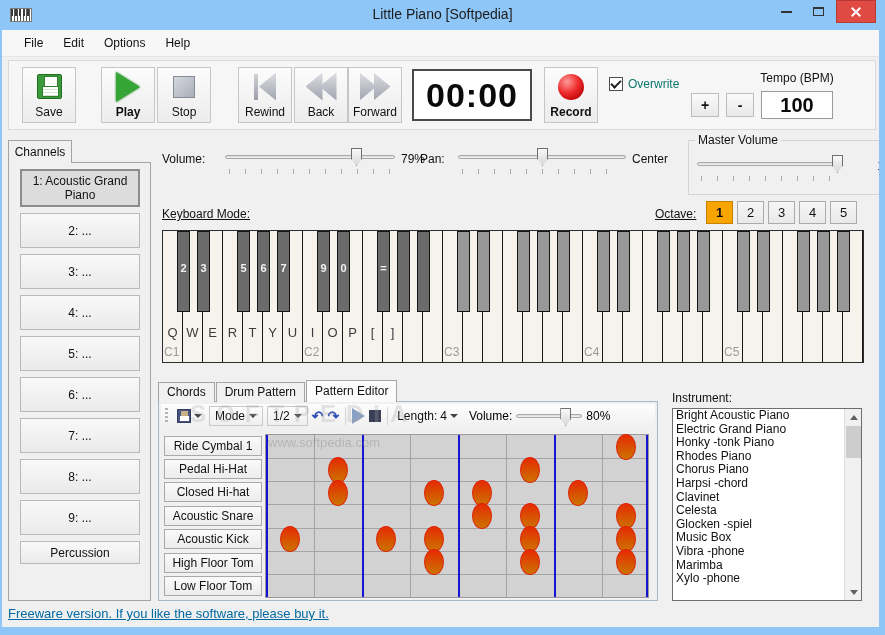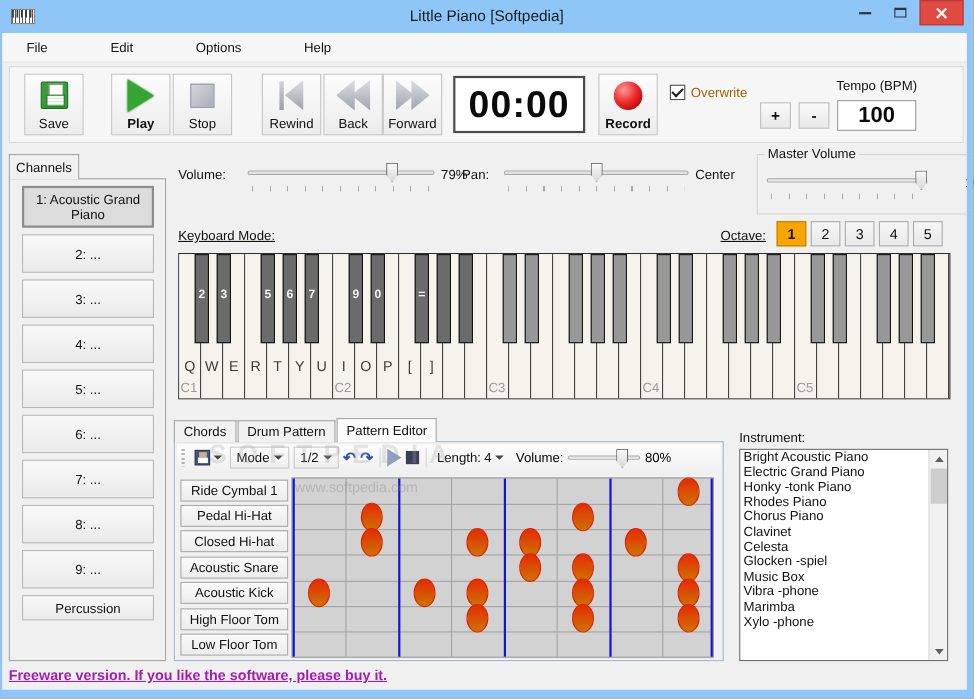--- a/index.html
+++ b/index.html
@@ -21,21 +21,21 @@
   .btn-min .glyph { width:11px; height:2px; background:#333; }
   .btn-max { left:804px; width:28px; }
   .btn-max .glyph { width:11px; height:9px; border:1px solid #333; border-top-width:2px; }
   .btn-close { left:836px; width:40px; background:#df4a43; border:1px solid #b83a34; }
   .btn-close .glyph { position:relative; width:12px; height:12px; }
   .btn-close .glyph::before, .btn-close .glyph::after { content:""; position:absolute; left:5px; top:0; width:2px; height:12px; background:#fff; }
   .btn-close .glyph::before { transform:rotate(45deg); }
   .btn-close .glyph::after { transform:rotate(-45deg); }
 
   
-  .menubar { position:absolute; left:2px; top:30px; width:881px; height:27px; background:#f7f7f7; border-bottom:1px solid #e6e6e6; display:flex; align-items:center; padding-left:12px; z-index:30;gap:37px; }
+  .menubar { position:absolute; left:2px; top:30px; width:881px; height:27px; background:#f7f7f7; border-bottom:1px solid #e6e6e6; display:flex; align-items:center; padding-left:12px; z-index:30; }
   .menu-item { padding:4px 10px; font-size:12px; color:#111; }
 
   
   .transport { position:absolute; left:8px; top:60px; width:868px; height:70px; background:#f6f6f6; border:1px solid #dadada; }
   .tbtn { position:absolute; width:54px; height:56px; top:6px; background:linear-gradient(#fcfcfc,#ececec); border:1px solid #c6c6c6; display:flex; flex-direction:column; align-items:center; justify-content:flex-end; padding-bottom:3px; }
   .tbtn .lbl { font-size:12px; color:#111; }
   .tbtn .bold { font-weight:bold; }
   .tbtn .ic { flex:1; display:flex; align-items:center; justify-content:center; gap:1px; }
   .ic-floppy { width:25px; height:25px; background:#3c9a3c; border:1px solid #1e6e1e; border-radius:2px; position:relative; }
   .ic-floppy::before { content:""; position:absolute; left:6px; top:1px; width:12px; height:10px; background:#fff; border:1px solid #2e7e2e; }
@@ -44,21 +44,21 @@
   .ic-stop { width:22px; height:22px; background:linear-gradient(135deg,#d6d8de,#a9adb8); border:1px solid #868b96; }
   .tri-l, .tri-r { width:17px; height:28px; background:linear-gradient(#dcdde2,#9fa3ad); }
   .tri-l { clip-path:polygon(100% 0, 0 50%, 100% 100%); }
   .tri-r { clip-path:polygon(0 0, 100% 50%, 0 100%); }
   .bar-v { width:4px; height:26px; background:linear-gradient(#d0d1d6,#9b9fa9); }
   .time-box { position:absolute; left:403px; top:8px; width:120px; height:52px; background:#fff; border:2px solid #4a4a4a; display:flex; align-items:center; justify-content:center; font-size:34px; font-weight:bold; color:#0a0a0a; letter-spacing:1px; }
   .ic-rec { width:26px; height:26px; border-radius:50%; background:radial-gradient(circle at 35% 30%, #ff9a9a, #ee2d2d 45%, #b70000 85%); }
   .ovr { position:absolute; left:600px; top:16px; display:flex; align-items:center; gap:5px; }
   .chk { width:14px; height:14px; background:#fff; border:1px solid #4f4f4f; position:relative; }
   .chk.checked::after { content:""; position:absolute; left:2px; top:5px; width:4px; height:2px; background:transparent; border-left:2px solid #222; border-bottom:2px solid #222; width:8px; height:4px; transform:rotate(-45deg); top:2px; left:1px; }
-  .ovr .lbl { font-size:12px; color:#a16207; }
+  .ovr .lbl { font-size:12px; color:#0f766e; }
   .tempo-lbl { position:absolute; left:748px; top:10px; width:80px; text-align:center; font-size:12px; color:#111; }
   .pm-btn { position:absolute; top:32px; width:28px; height:24px; background:linear-gradient(#fafafa,#e8e8e8); border:1px solid #bdbdbd; font-size:14px; font-weight:bold; text-align:center; line-height:22px; color:#111; }
   .tempo-val { position:absolute; left:752px; top:30px; width:72px; height:28px; background:#fff; border:1px solid #9a9a9a; text-align:center; line-height:26px; font-size:20px; font-weight:bold; color:#0a0a0a; }
 
   
   .mx-lbl { position:absolute; font-size:12px; color:#111; }
   .slider { position:absolute; height:28px; }
   .sl-track { position:absolute; left:0; right:0; top:7px; height:4px; background:linear-gradient(#d8d8d8,#f4f4f4); border:1px solid #aaa; border-radius:2px; }
   .sl-thumb { position:absolute; top:0; width:11px; height:18px; background:linear-gradient(#f9f9f9,#d7d7d7); border:1px solid #6f6f6f; clip-path:polygon(0 0,100% 0,100% 60%,50% 100%,0 60%); }
   .sl-ticks { position:absolute; left:4px; right:4px; top:21px; height:5px; background:repeating-linear-gradient(90deg,#a9a9a9 0 1px,transparent 1px 16px); }
@@ -120,21 +120,21 @@
   .listbox { position:absolute; left:672px; top:408px; width:190px; height:193px; background:#fff; border:1px solid #6e6e6e; overflow:hidden; }
   .li { position:relative; height:13.6px; line-height:13.6px; font-size:12px; color:#111; padding-left:3px; width:170px; white-space:nowrap; }
   .li.selected { background:#3297fd; color:#fff; }
   .sbar { position:absolute; right:0; top:0; bottom:0; width:17px; background:#f1f1f1; border-left:1px solid #dcdcdc; }
   .sb-up, .sb-dn { position:absolute; left:0; width:17px; height:16px; display:flex; align-items:center; justify-content:center; }
   .sb-up { top:0; } .sb-dn { bottom:0; }
   .sb-up .a { width:0;height:0;border:4px solid transparent;border-bottom:5px solid #606060; margin-top:-4px;}
   .sb-dn .a { width:0;height:0;border:4px solid transparent;border-top:5px solid #606060; margin-bottom:-4px;}
   .sb-thumb { position:absolute; left:1px; top:17px; width:15px; height:32px; background:#cdcdcd; }
 
-  .footer-link { position:absolute; left:8px; top:606px; font-size:13px; font-weight:bold; color:#a21caf; text-decoration:underline; }
+  .footer-link { position:absolute; left:8px; top:606px; font-size:13px; font-weight:normal; color:#0369a1; text-decoration:underline; }
 
   .wm { position:absolute; color:rgba(160,160,160,0.28); pointer-events:none; z-index:4; }
   .wm-tool { left:190px; top:400px; font-size:24px; font-weight:bold; letter-spacing:10px; }
   .wm-grid { left:268px; top:435px; font-size:13px; color:rgba(130,130,130,0.35); }
 </style>
 </head>
 <body>
 
 <div class="window">
 
@@ -468,20 +468,21 @@
       <div class="sb-thumb"></div>
       <div class="sb-dn">
           <div class="a"></div>
         </div>
     </div>
       <div class="li">Bright Acoustic Piano</div>
       <div class="li">Electric Grand Piano</div>
       <div class="li">Honky -tonk Piano</div>
       <div class="li">Rhodes Piano</div>
       <div class="li">Chorus Piano</div>
+      <div class="li">Harpsi -chord</div>
       <div class="li">Clavinet</div>
       <div class="li">Celesta</div>
       <div class="li">Glocken -spiel</div>
       <div class="li">Music Box</div>
       <div class="li">Vibra -phone</div>
       <div class="li">Marimba</div>
       <div class="li">Xylo -phone</div>
     </div>
 
   <div class="footer-link">Freeware version. If you like the software, please buy it.</div>

